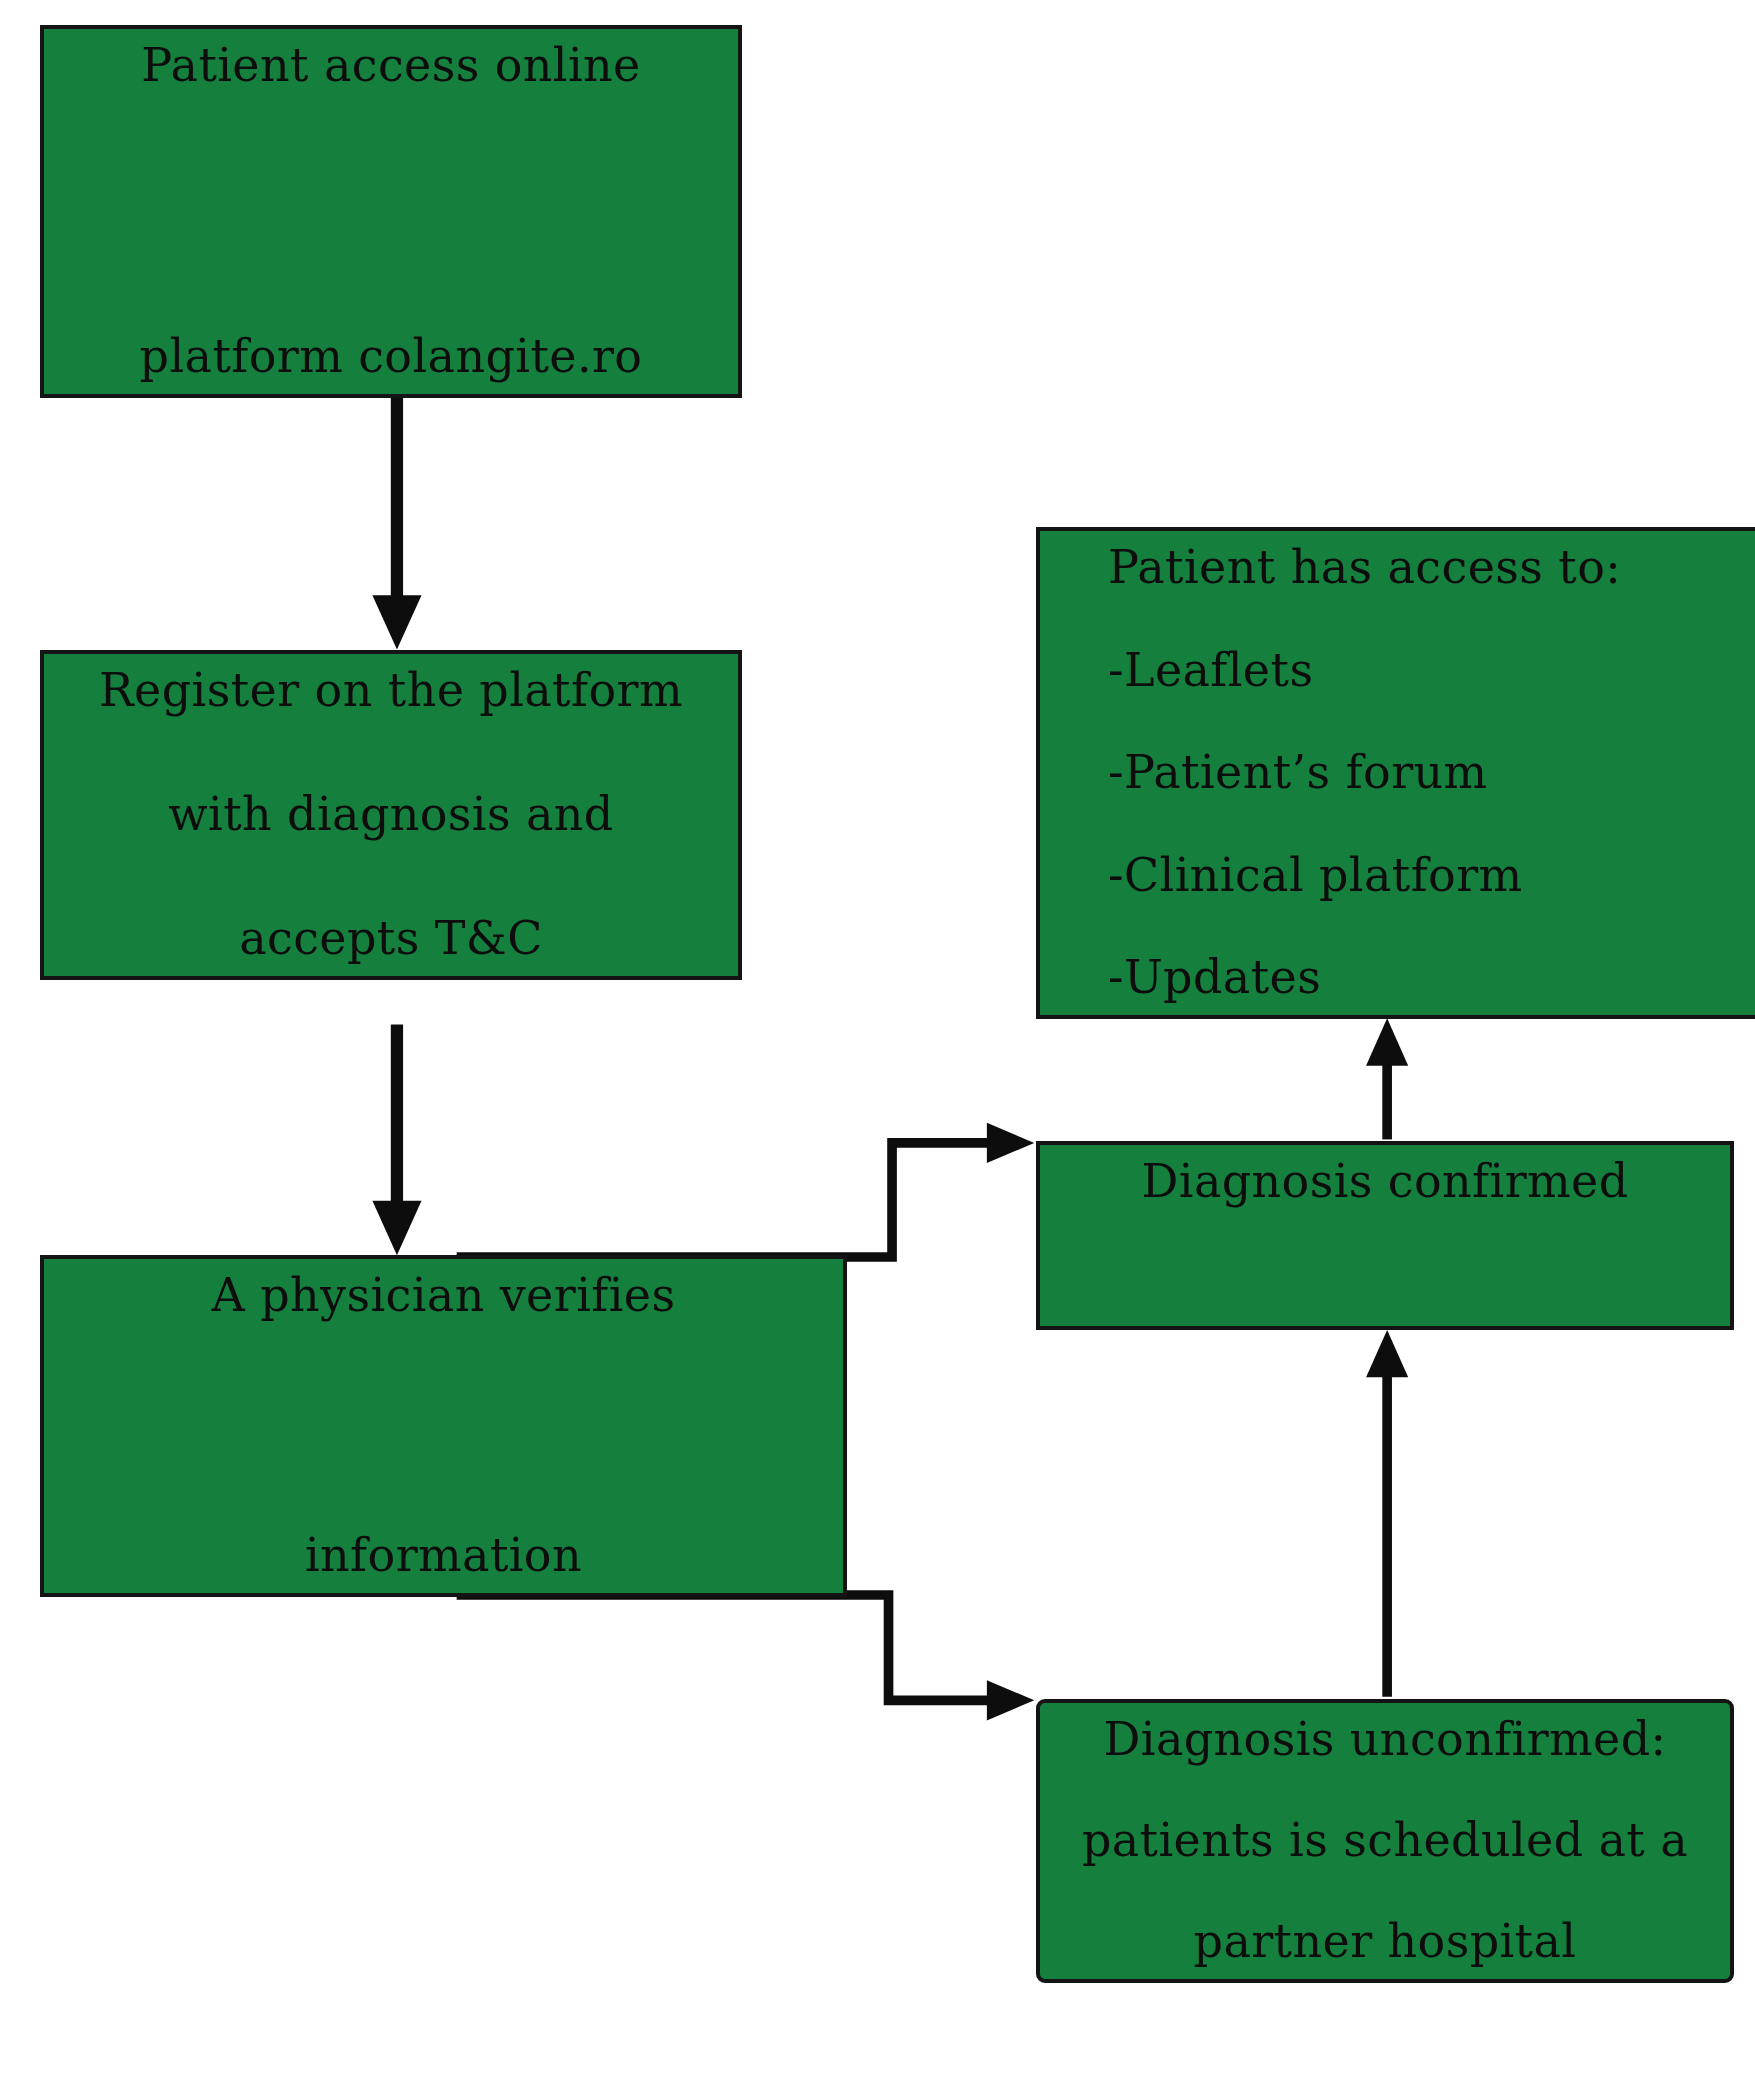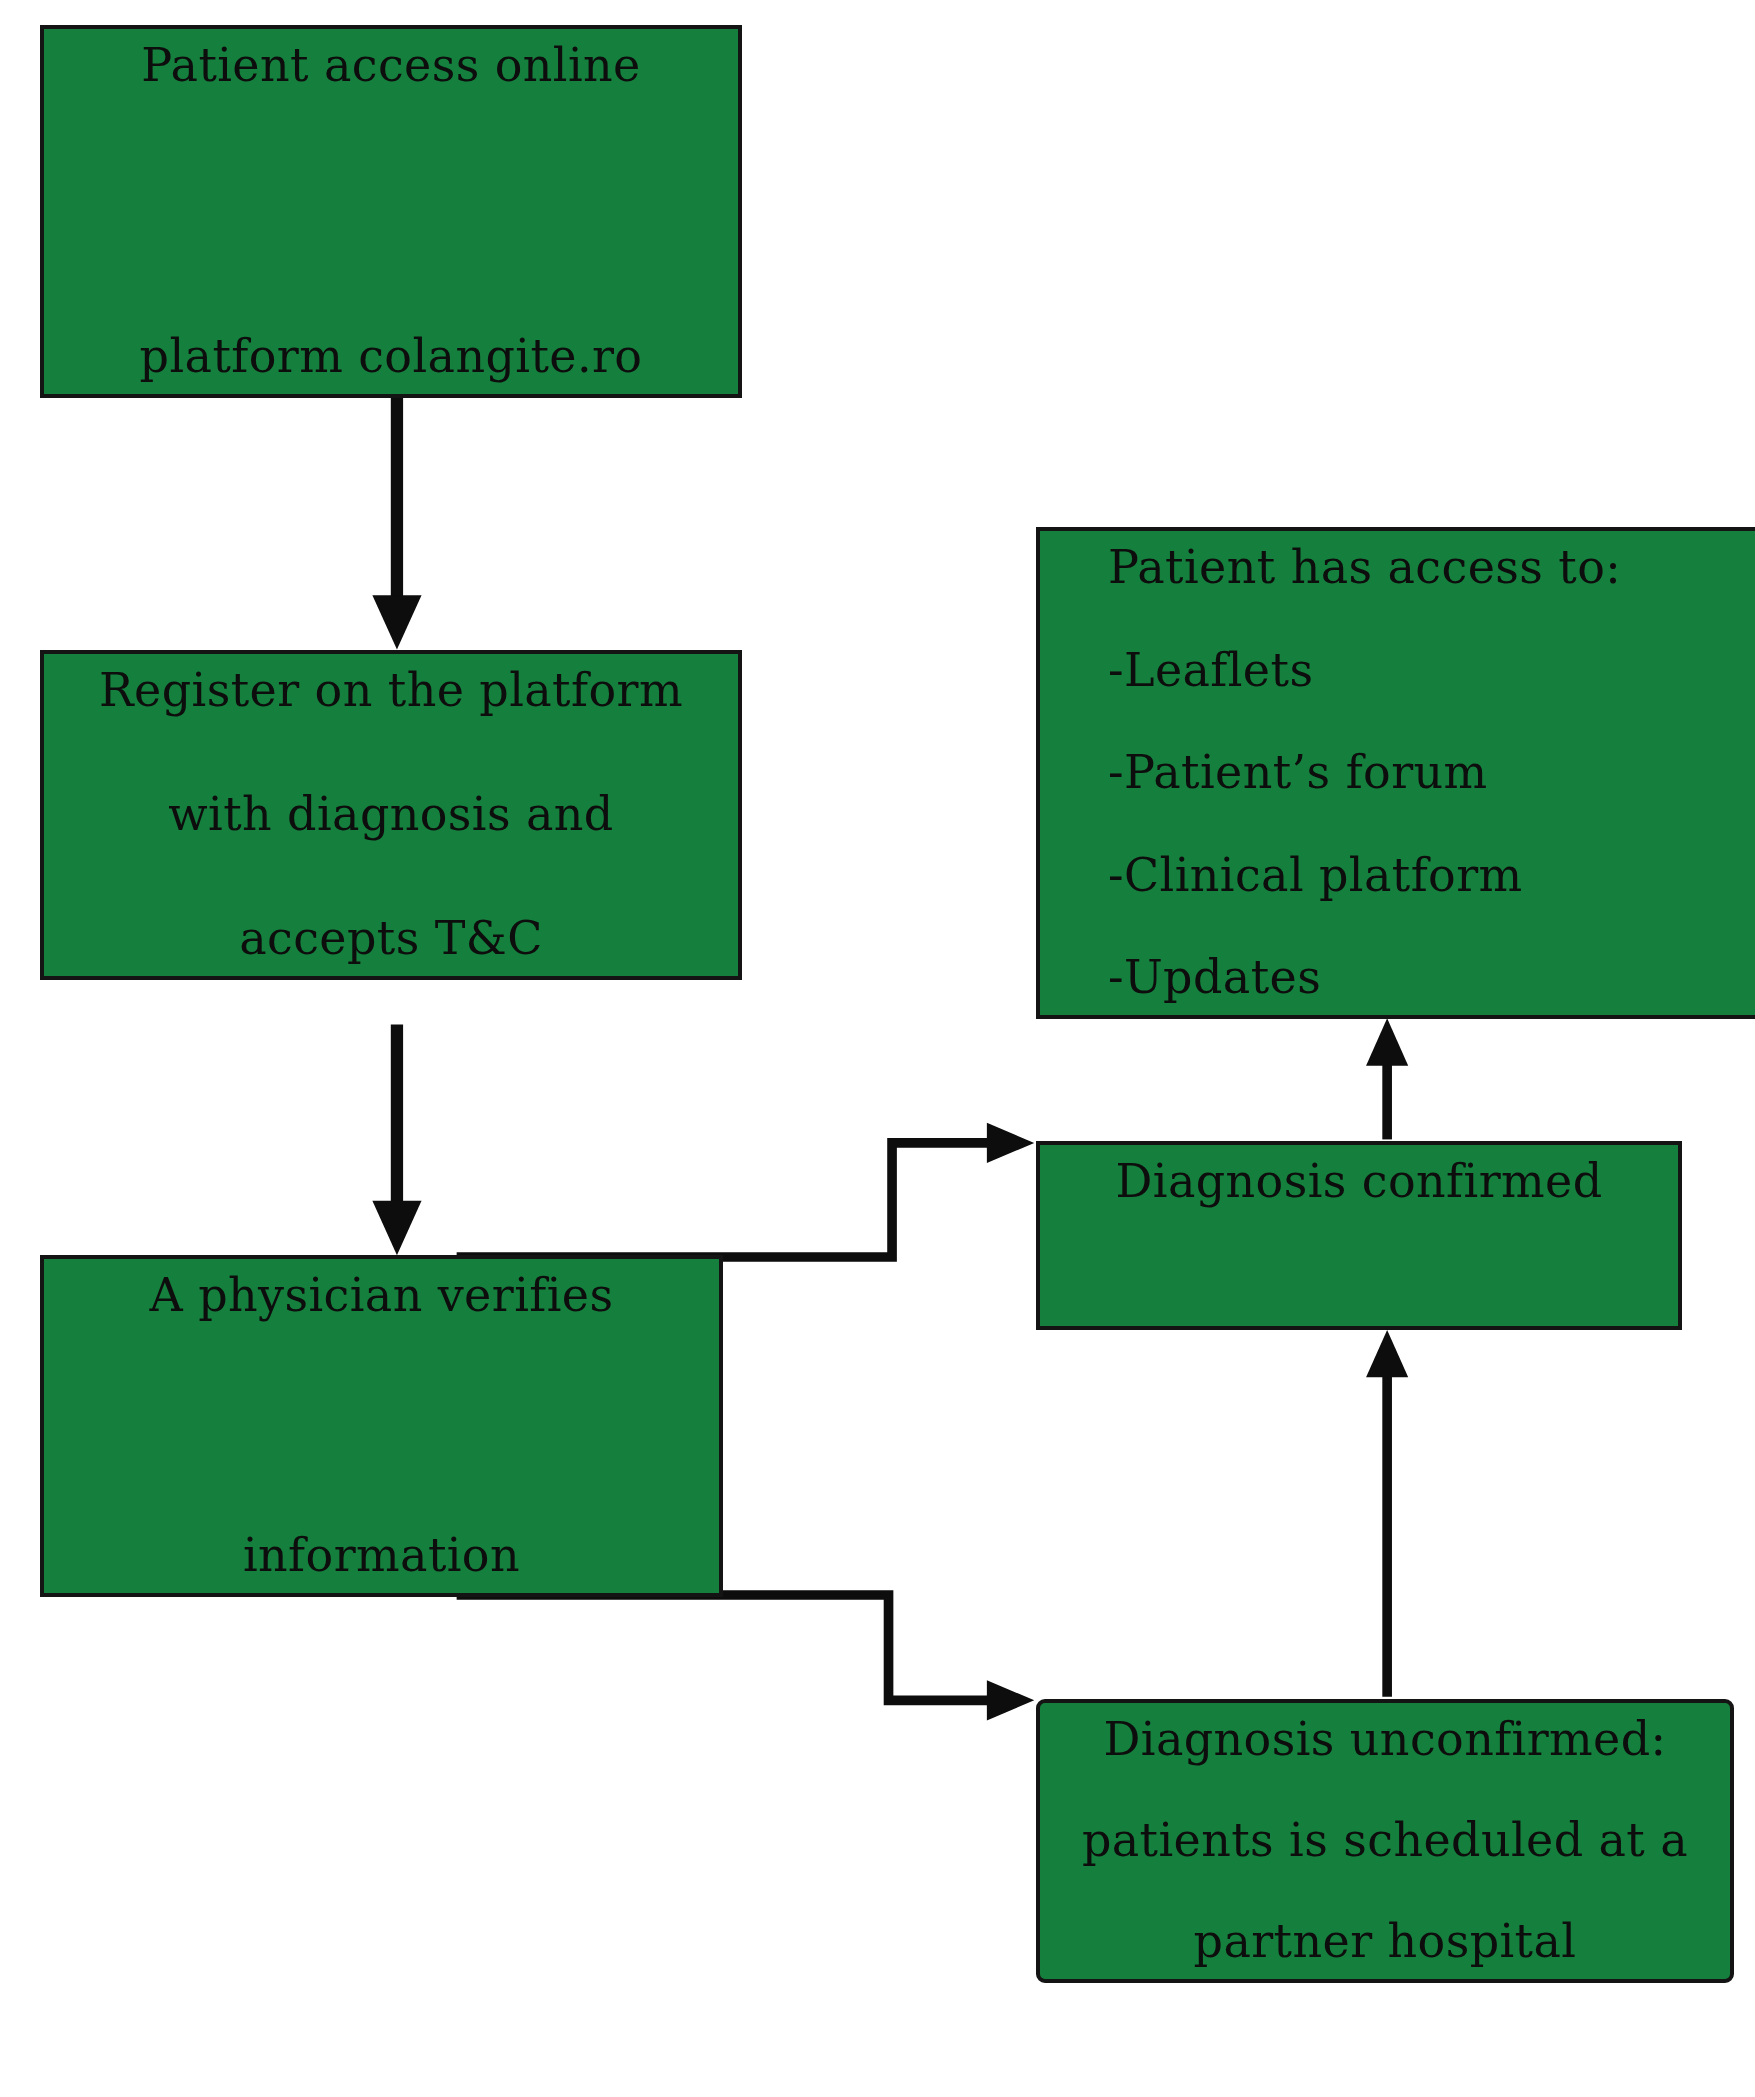--- a/index.html
+++ b/index.html
@@ -45,23 +45,23 @@
     padding-left: 68px;
     padding-right: 17.6px;
   }
   .node .line {
     display: block;
     white-space: nowrap;
   }
   
   .n-access      { left: 40px;   top: 24.6px;   width: 702px; height: 373px; }
   .n-register    { left: 40px;   top: 650px;  width: 702px; height: 330px; }
-  .n-physician   { left: 40px;   top: 1255px; width: 683px; height: 342px; }
+  .n-physician   { left: 40px;   top: 1255px; width: 807px; height: 342px; }
   .n-patient     { left: 1036px; top: 527px;  width: 777px; height: 492px; }
-  .n-confirmed   { left: 1036px; top: 1141px; width: 646px; height: 189px; }
+  .n-confirmed   { left: 1036px; top: 1141px; width: 698px; height: 189px; }
   .n-unconfirmed { left: 1036px; top: 1699px; width: 698px; height: 284px; border-radius: 9px; }
 </style>
 </head>
 <body>
 
 <div class="canvas">
 
   <svg class="connectors" viewBox="0 0 2000 2390" xmlns="http://www.w3.org/2000/svg">
 
     <g stroke="#0d0d0d" fill="#0d0d0d">

